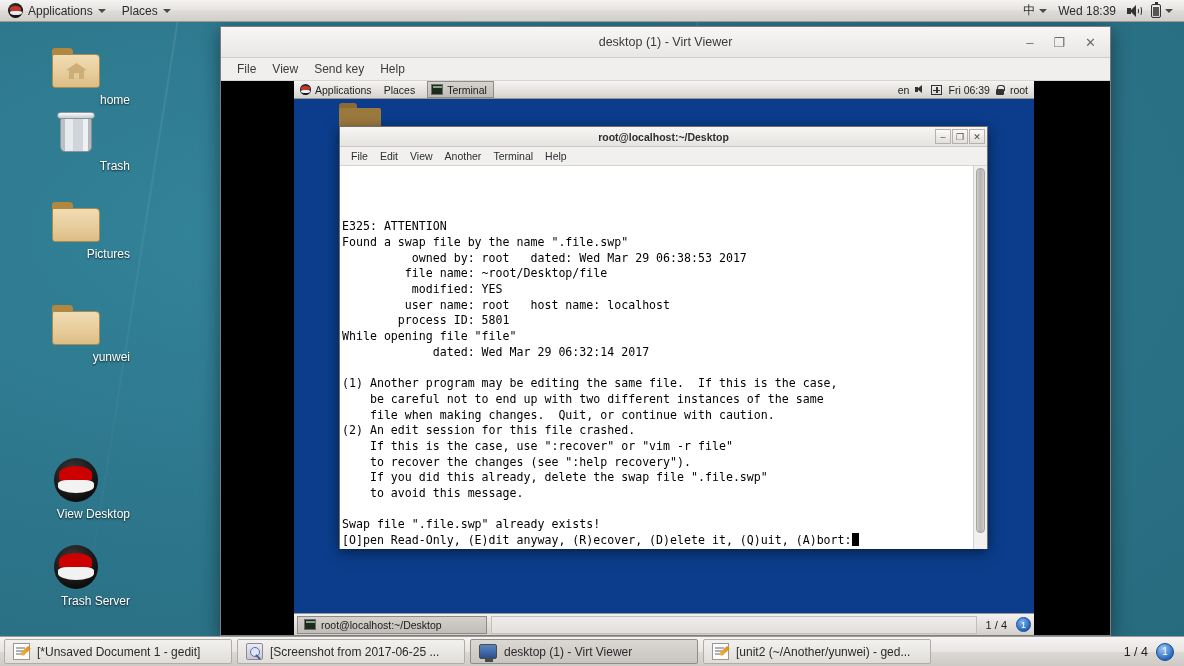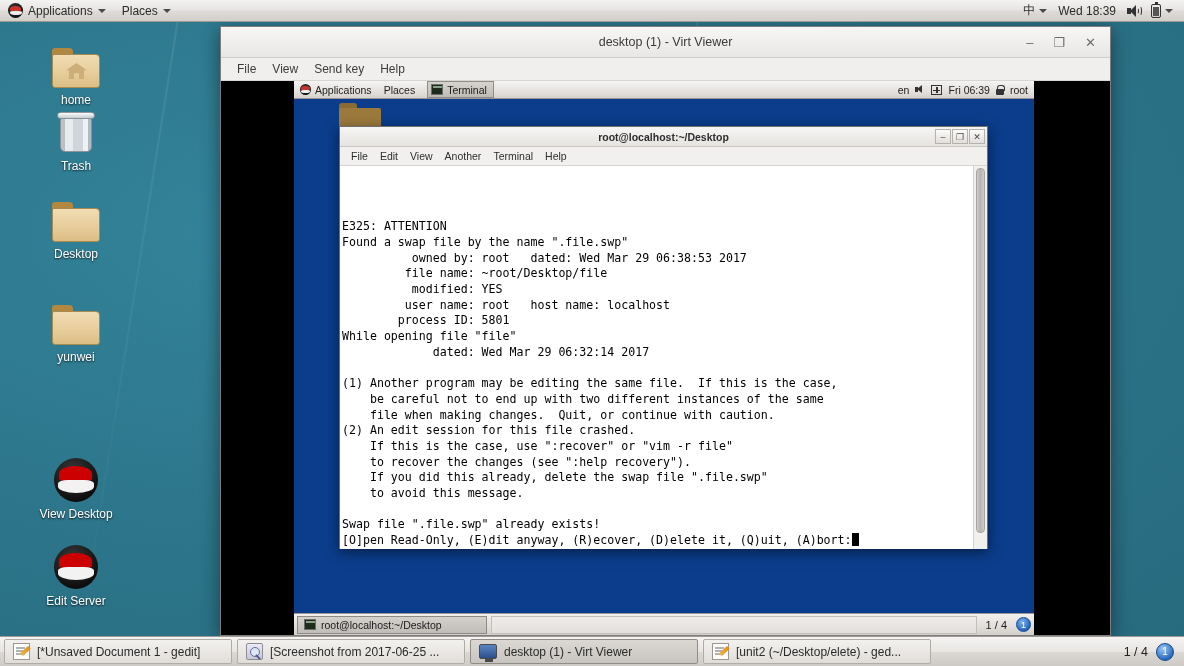--- a/index.html
+++ b/index.html
@@ -59,21 +59,21 @@
   .spk .w1 { left:9px; top:3px; width:3px; height:6px; }
   .spk .w2 { left:10px; top:1px; width:5px; height:10px; }
 
   
   .batt { width:10px; height:14px; border:1.5px solid #333; border-radius:2px; position:relative; display:inline-block; }
   .batt::before { content:""; position:absolute; left:2.5px; top:-3px; width:3px; height:2px; background:#333; }
   .batt::after { content:""; position:absolute; left:1px; top:2px; right:1px; bottom:1px; background:#555; }
 
   
   .desk-icon {
-    position:absolute; width:116px; text-align:center; color:#fff; z-index:5;
+    position:absolute; width:116px; text-align:right; color:#fff; z-index:5;
     font-size:12px; text-shadow:0 1px 2px rgba(0,0,0,.8);
   }
   .desk-icon .glyph { height:50px; display:flex; align-items:flex-end; justify-content:center; margin-bottom:4px; }
   .desk-icon .label { display:inline-block; padding:1px 4px; line-height:14px; }
 
   .folder { width:48px; height:40px; position:relative; }
   .folder .tab { position:absolute; left:0; top:0; width:21px; height:8px; background:#b2873f; border-radius:3px 4px 0 0; }
   .folder .body { position:absolute; left:0; top:6px; width:48px; height:34px; border-radius:2px 4px 3px 3px;
       background:linear-gradient(to bottom,#f0dcb4 0%,#e8cd9c 55%,#dcbd85 100%); border:1px solid #a9highlight; border:1px solid #a98b4f; }
   .folder.home .body::after {
@@ -346,21 +346,21 @@
   <div class="label">Trash</div>
 </div>
 
 <div class="desk-icon" style="left:18px; top:192px">
   <div class="glyph">
     <div class="folder">
         <div class="tab"></div>
         <div class="body"></div>
       </div>
   </div>
-  <div class="label">Desktop</div>
+  <div class="label">Pictures</div>
 </div>
 
 <div class="desk-icon" style="left:18px; top:295px">
   <div class="glyph">
     <div class="folder">
         <div class="tab"></div>
         <div class="body"></div>
       </div>
   </div>
   <div class="label">yunwei</div>
@@ -370,21 +370,21 @@
   <div class="glyph">
     <div class="rh-big"></div>
   </div>
   <div class="label">View Desktop</div>
 </div>
 
 <div class="desk-icon" style="left:18px; top:539px">
   <div class="glyph">
     <div class="rh-big"></div>
   </div>
-  <div class="label">Edit Server</div>
+  <div class="label">Trash Server</div>
 </div>
 
 <div id="virt-viewer">
 
   <div id="vv-titlebar">
     <div id="vv-title">desktop (1) - Virt Viewer</div>
     <div id="vv-controls">
       <span>–</span>
       <span>❐</span>
       <span>✕</span>
@@ -505,20 +505,20 @@
   <div class="task">
     <span class="ic-shot"></span>
     <span class="t-label">[Screenshot from 2017-06-25 ...</span>
   </div>
   <div class="task active">
     <span class="ic-monitor"></span>
     <span class="t-label">desktop (1) - Virt Viewer</span>
   </div>
   <div class="task">
     <span class="ic-gedit"></span>
-    <span class="t-label">[unit2 (~/Desktop/elete) - ged...</span>
+    <span class="t-label">[unit2 (~/Another/yunwei) - ged...</span>
   </div>
 
   <div class="right">
     <span class="wsnum">1 / 4</span>
     <span class="ws-dot-lg">1</span>
   </div>
 </div>
 
 </body></html>

